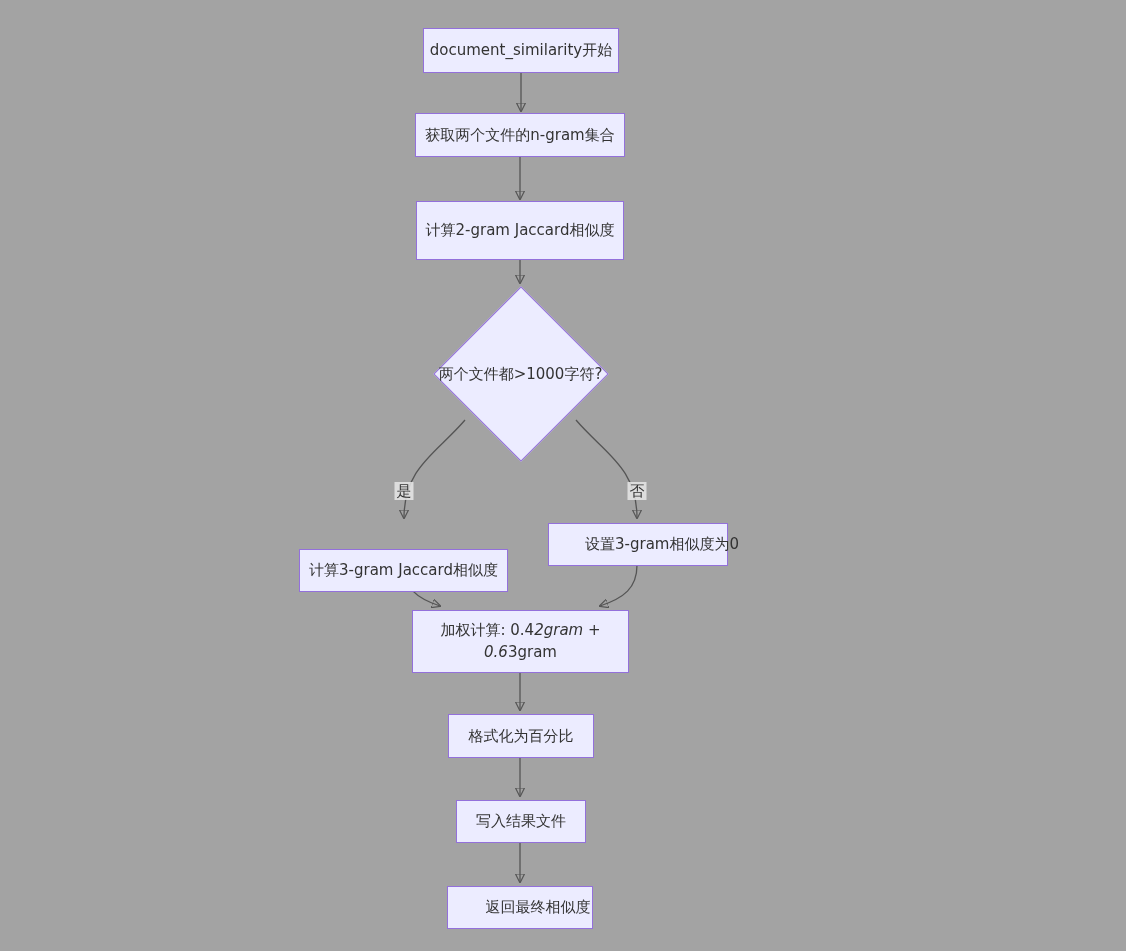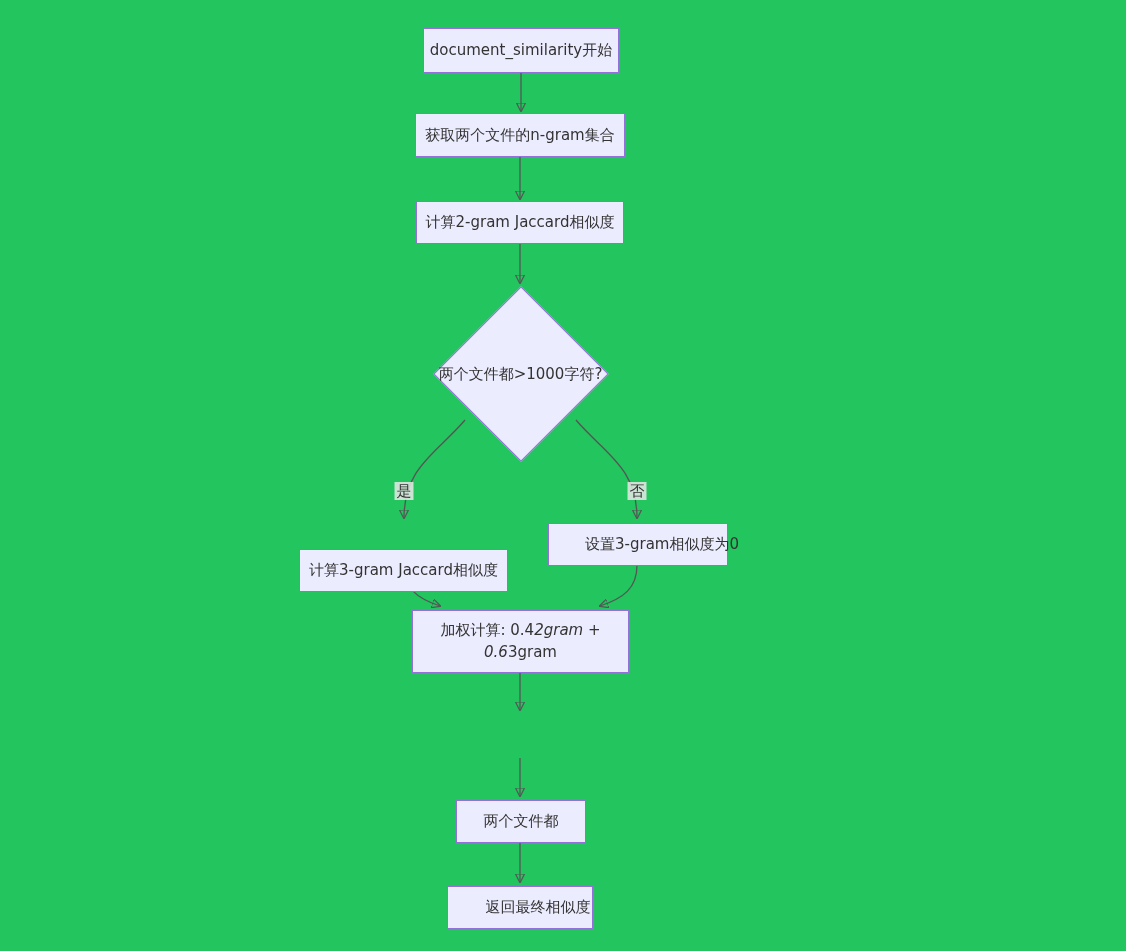--- a/index.html
+++ b/index.html
@@ -2,21 +2,21 @@
 <html><head>
 <meta charset="utf-8">
 <style>
   * { margin: 0; padding: 0; box-sizing: border-box; }
   html, body { background: #ffffff; }
   body { font-family: "DejaVu Sans", "Liberation Sans", sans-serif; }
   .canvas {
     position: relative;
     width: 1126px;
     height: 951px;
-    background: #22c55e;
+    background: #a3a3a3;
     overflow: hidden;
   }
   .edges {
     position: absolute;
     left: 0; top: 0;
     width: 1126px; height: 951px;
     pointer-events: none;
   }
   .edges path { fill: none; stroke: #555555; stroke-width: 1.3px; }
   .node {
@@ -87,21 +87,21 @@
   </svg>
 
   <div class="node" style="left:423px; top:28px; width:196px; height:45px;">
     <span>document_similarity开始</span>
   </div>
 
   <div class="node" style="left:415px; top:113px; width:210px; height:44px;">
     <span>获取两个文件的n-gram集合</span>
   </div>
 
-  <div class="node" style="left:416px; top:201px; width:208px; height:43px;">
+  <div class="node" style="left:416px; top:201px; width:208px; height:59px;">
     <span>计算2-gram Jaccard相似度</span>
   </div>
 
   <div class="diamond-wrap" style="left:433px; top:287px; width:175px; height:174px;">
     <div class="diamond-shape"></div>
     <div class="diamond-label">两个文件都&gt;1000字符?</div>
   </div>
 
   <div class="edge-label" style="left:404px; top:491px;">是</div>
 
@@ -115,22 +115,25 @@
     <span>设置3-gram相似度为0</span>
   </div>
 
   <div class="node" style="left:412px; top:610px; width:217px; height:63px;">
     <div class="stack">
       <div class="line"><span>加权计算: 0.4</span><i>2gram +</i></div>
       <div class="line"><i>0.6</i><span>3gram</span></div>
     </div>
   </div>
 
+  <div class="node" style="left:448px; top:714px; width:146px; height:44px;">
+    <span>格式化为百分比</span>
+  </div>
 
   <div class="node" style="left:456px; top:800px; width:130px; height:43px;">
-    <span>两个文件都</span>
+    <span>写入结果文件</span>
   </div>
 
   <div class="node" style="left:447px; top:886px; width:146px; height:43px;padding-left:36px;">
     <span>返回最终相似度</span>
   </div>
 
 </div>
 
 </body></html>

